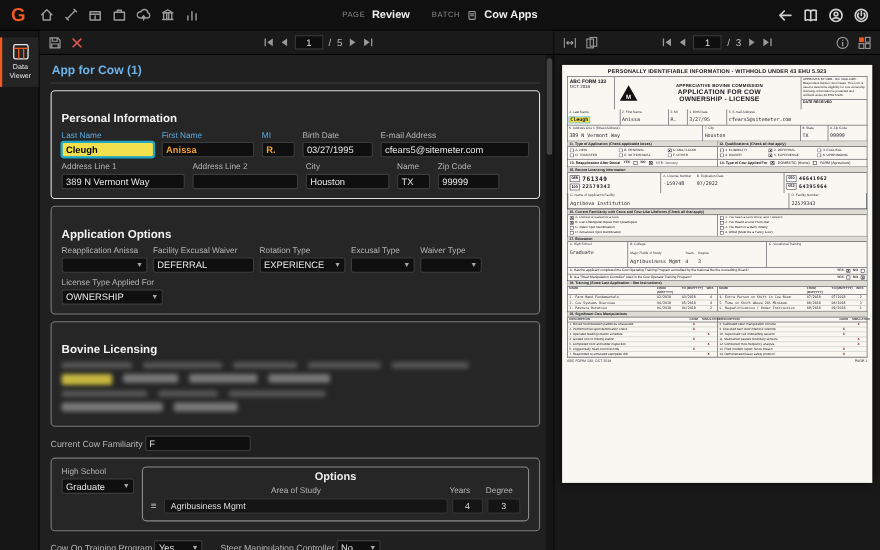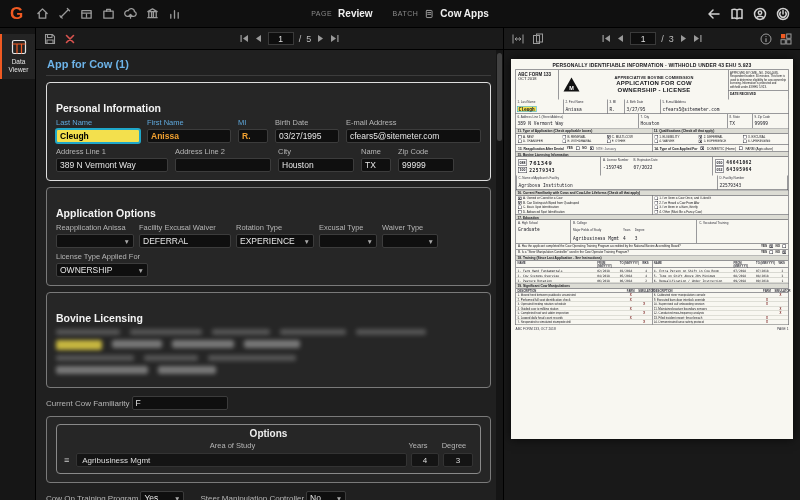--- a/index.html
+++ b/index.html
@@ -392,20 +392,27 @@
         </div>
       </div>
 
       <div class="inline-row">
         <span class="lbl">Current Cow Familiarity</span>
         <input class="fld" style="width: 96px;" value="F">
       </div>
 
       <div class="section">
         <div class="frow" style="align-items:flex-start">
+          <div class="fgroup" style="width:66px">
+            <span class="lbl">High School</span>
+            <div class="select">
+                <span>Graduate</span>
+                <span class="arr">▼</span>
+              </div>
+          </div>
           <div class="subbox" style="flex:1.15">
             <div class="sb-title">Options</div>
             <div class="mini-head">
               <span style="flex:1;text-align:center">Area of Study</span>
               <span style="width:34px;text-align:center">Years</span>
               <span style="width:38px;text-align:center">Degree</span>
             </div>
             <div style="display:flex;align-items:center;gap:4px">
               <span class="handle">≡</span>
               <span class="chip" style="flex:1">Agribusiness Mgmt</span>

